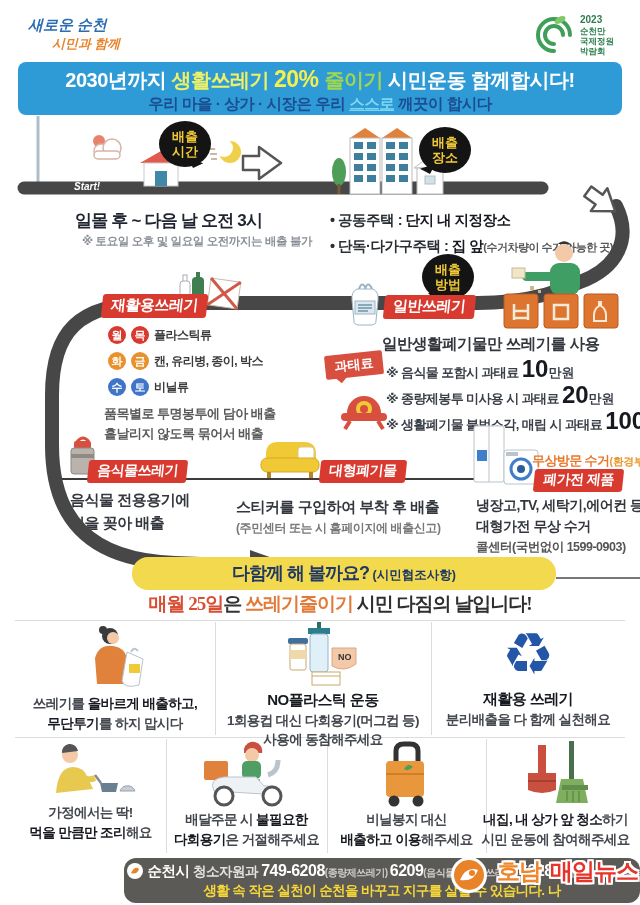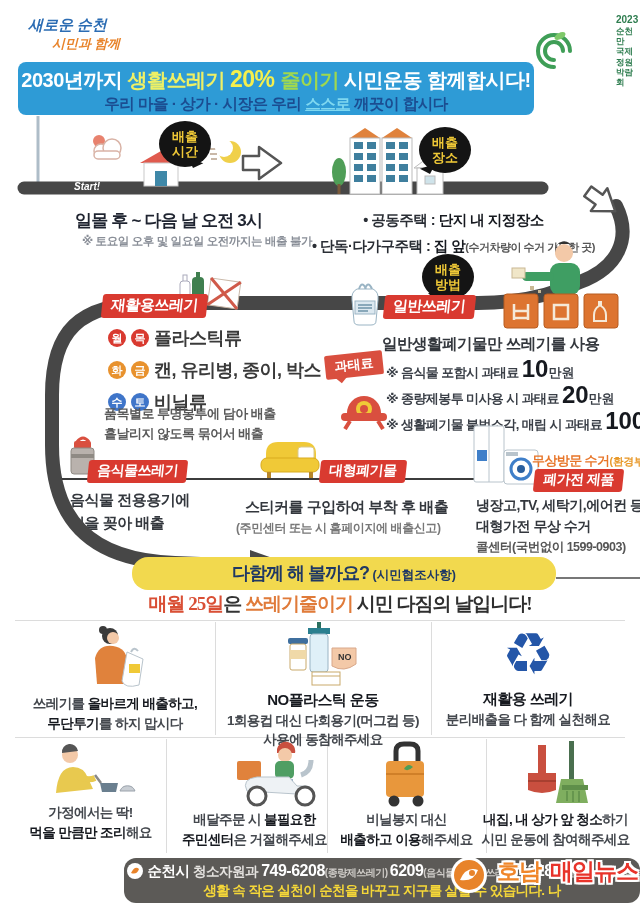--- a/index.html
+++ b/index.html
@@ -2,42 +2,42 @@
 <html><head>
 <meta charset="utf-8">
 <style>
   html,body{margin:0;padding:0;background:#fff;}
   #poster{position:relative;width:640px;height:905px;background:#fff;overflow:hidden;
           font-family:"Liberation Sans","DejaVu Sans",sans-serif;}
   .abs{position:absolute;}
   
   .logo-l1{font-family:"Liberation Serif",serif;font-style:italic;font-weight:700;font-size:15px;color:#2b6cb3;}
   .logo-l2{font-family:"Liberation Serif",serif;font-style:italic;font-weight:700;font-size:13px;color:#e8832a;padding-left:24px;}
-  .expo-text{font-size:8.5px;font-weight:700;color:#2e7d4f;line-height:1.2;margin-left:36px;}
+  .expo-text{font-size:8.5px;font-weight:700;color:#2e7d4f;line-height:1.2;}
   .expo-year{font-size:10px;}
   
-  .banner{left:18px;top:62px;width:516px;height:53px;background:#2e9bd6;border-radius:8px;text-align:center;}
+  .banner{left:18px;top:62px;width:604px;height:53px;background:#2e9bd6;border-radius:8px;text-align:center;}
   .banner-l1{margin-top:4px;font-size:20px;font-weight:800;color:#fff;letter-spacing:-0.5px;white-space:nowrap;}
   .hl-y{color:#eef065;} .hl-pct{color:#f5ef4d;font-size:23px;} .hl-g{color:#9fd84f;}
   .banner-l2{font-size:15.5px;font-weight:800;color:#1b4d91;letter-spacing:-0.5px;}
   .hl-self{color:#7fd8f0;text-decoration:underline;}
   
   .bubble{width:52px;height:46px;background:#141414;border-radius:50%;color:#f0c937;
           font-size:13px;font-weight:800;text-align:center;line-height:15px;padding-top:8px;box-sizing:border-box;z-index:4;}
   .tail{width:0;height:0;border:8px solid transparent;border-top-color:#141414;z-index:4;}
   
   .rlabel{background:#d93a30;color:#fff;font-weight:800;font-size:15px;letter-spacing:-0.5px;
           padding:2px 9px 3px;border-radius:3px;transform:skewX(-6deg);z-index:5;white-space:nowrap;}
   .rlabel.sm{font-size:14px;}
   
   .badge-row{display:flex;align-items:center;gap:5px;margin-bottom:8px;}
   .badge{width:18px;height:18px;border-radius:50%;color:#fff;font-size:11px;font-weight:700;
          display:inline-flex;align-items:center;justify-content:center;}
   .b-red{background:#d93a30;} .b-org{background:#e8922e;} .b-blu{background:#3f75c9;}
-  .badge-txt{font-size:18px;font-weight:700;color:#3a3a3a;letter-spacing:-0.5px;}
+  .badge-txt{font-size:12px;font-weight:700;color:#3a3a3a;letter-spacing:-0.5px;}
   .note{font-size:13px;font-weight:600;color:#5a5a5a;line-height:1.55;letter-spacing:-0.5px;}
   
   .fine-line{height:26px;line-height:26px;white-space:nowrap;}
   .fine-pre{font-size:13px;font-weight:600;color:#3a3f47;letter-spacing:-0.6px;}
   .fine-amt{font-size:24px;font-weight:800;color:#16191f;}
   .fine-suf{font-size:13px;font-weight:700;color:#3a3f47;}
   .fine-tag{left:325px;top:353px;width:58px;height:24px;background:#d94f3f;color:#fff;font-size:13px;
             font-weight:800;text-align:center;line-height:24px;transform:rotate(-6deg);border-radius:2px;z-index:5;}
   .fine-tag:after{content:"";position:absolute;left:6px;top:20px;border:9px solid transparent;border-top-color:#d94f3f;}
   
@@ -191,21 +191,21 @@
       <polygon points="84,48 100,36 116,48" fill="#fff" stroke="#bbb"></polygon>
       <rect x="87" y="48" width="26" height="26" fill="#fff" stroke="#bbb"></rect>
       <rect x="95" y="56" width="10" height="8" fill="#cfe3ea" stroke="#bbb"></rect>
     </svg>
   </span>
   <div class="abs bubble" style="left:419px;top:127px;">
     <div>배출</div>
     <div>장소</div>
   </div>
   <div class="abs tail" style="left:422px;top:166px;transform:rotate(-18deg);"></div>
-  <div class="abs" style="left:312px;top:207px;text-align:center;">
+  <div class="abs" style="left:330px;top:207px;">
     <div class="place-line">
       <span>• 공동주택 : </span><b>단지 내 지정장소</b>
     </div>
     <div class="place-line">
       <span>• 단독·다가구주택 : </span><b>집 앞</b><span class="place-paren">(수거차량이 수거 가능한 곳)</span>
     </div>
   </div>
 
   <span class="abs" style="left:502px;top:238px;z-index:3;">
     <svg width="122" height="95" viewBox="0 0 122 95">
@@ -316,21 +316,21 @@
   <span class="abs" style="left:258px;top:438px;z-index:3;">
     <svg width="64" height="42" viewBox="0 0 64 42">
       <path d="M8 16 q0 -12 12 -12 h26 q12 0 12 12 v6 h-50 z" fill="#f0c937"></path>
       <rect x="40" y="9" width="16" height="13" rx="3" fill="#fff" stroke="#d9c98f"></rect>
       <rect x="3" y="20" width="58" height="14" rx="6" fill="#f0c937" stroke="#d9ab1f"></rect>
       <rect x="9" y="34" width="4" height="6" fill="#b8862a"></rect>
         <rect x="51" y="34" width="4" height="6" fill="#b8862a"></rect>
     </svg>
   </span>
   <div class="abs rlabel sm" style="left:320px;top:460px;">대형폐기물</div>
-  <div class="abs body-m" style="left:245px;top:498px;white-space:nowrap;text-align:center;">스티커를 구입하여 부착 후 배출</div>
+  <div class="abs body-m" style="left:236px;top:498px;white-space:nowrap;text-align:center;">스티커를 구입하여 부착 후 배출</div>
   <div class="abs body-s" style="left:236px;top:520px;white-space:nowrap;">(주민센터 또는 시 홈페이지에 배출신고)</div>
 
   <span class="abs" style="left:472px;top:424px;z-index:3;">
     <svg width="68" height="62" viewBox="0 0 68 62">
       <rect x="2" y="2" width="30" height="56" rx="2" fill="#fff" stroke="#b9c4cc"></rect>
       <line x1="17" y1="2" x2="17" y2="58" stroke="#b9c4cc"></line>
       <rect x="5" y="26" width="10" height="11" fill="#3f7fc9"></rect>
       <rect x="32" y="26" width="34" height="34" rx="3" fill="#fff" stroke="#b9c4cc"></rect>
       <rect x="34" y="28" width="12" height="4" fill="#b9c4cc"></rect>
       <circle cx="49" cy="45" r="10" fill="#fff" stroke="#3f7fc9" stroke-width="3"></circle>
@@ -418,37 +418,37 @@
         <line x1="49" y1="34" x2="55" y2="42" stroke="#888" stroke-width="2.5"></line>
         <path d="M54 42 h18 l-2 9 h-14 z" fill="#6a7f8f"></path>
         <path d="M74 50 a8 8 0 0 1 15 0 z" fill="#c9ced4" stroke="#9aa2ab"></path>
       </svg>
     </span>
     <div class="cap" style="margin-top:4px;">
       <div>가정에서는 딱!</div>
       <div><b>먹을 만큼만 조리</b><span>해요</span></div>
     </div>
   </div>
-  <div class="abs cell" style="left:166px;top:741px;width:161px;height:112px;align-items:flex-end;">
+  <div class="abs cell" style="left:166px;top:741px;width:161px;height:112px;">
     <span>
       <svg width="94" height="66" viewBox="0 0 94 66">
         <rect x="4" y="20" width="24" height="19" rx="2" fill="#e0823c"></rect>
         <path d="M44 8 a9 9 0 0 1 18 4 h-18 z" fill="#c94f3f"></path>
         <circle cx="52" cy="14" r="7" fill="#f3c9a8"></circle>
         <rect x="42" y="20" width="19" height="18" rx="5" fill="#4f9e63"></rect>
         <path d="M45 38 l2 12 M57 38 l-2 12" stroke="#3f6f9e" stroke-width="6"></path>
         <path d="M14 50 q-6 -12 10 -14 h32 l8 9 h10 q8 2 6 9 z" fill="#eef2f5" stroke="#b9c4cc"></path>
         <path d="M68 34 q10 -3 10 -15" stroke="#b9c4cc" stroke-width="5" fill="none"></path>
         <circle cx="24" cy="55" r="9" fill="#fff" stroke="#555" stroke-width="3"></circle>
         <circle cx="72" cy="55" r="9" fill="#fff" stroke="#555" stroke-width="3"></circle>
       </svg>
     </span>
     <div class="cap" style="margin-top:3px;">
       <div><span>배달주문 시 </span><b>불필요한</b></div>
-      <div><b>주민센터</b><span>은 거절해주세요</span></div>
+      <div><b>다회용기</b><span>은 거절해주세요</span></div>
     </div>
   </div>
   <div class="abs cell" style="left:327px;top:741px;width:159px;height:112px;">
     <span>
       <svg width="58" height="66" viewBox="0 0 58 66">
         <path d="M18 24 v-14 q0 -7 8 -7 h6 q8 0 8 7 v10" fill="none" stroke="#333" stroke-width="5"></path>
         <rect x="8" y="20" width="38" height="36" rx="4" fill="#e8973c"></rect>
         <path d="M8 33 h38" stroke="#d07f28" stroke-width="2"></path>
         <path d="M26 28 q4 -7 9 -2 q-5 5 -9 2" fill="#4f9e57"></path>
         <circle cx="16" cy="60" r="5.5" fill="#333"></circle>

